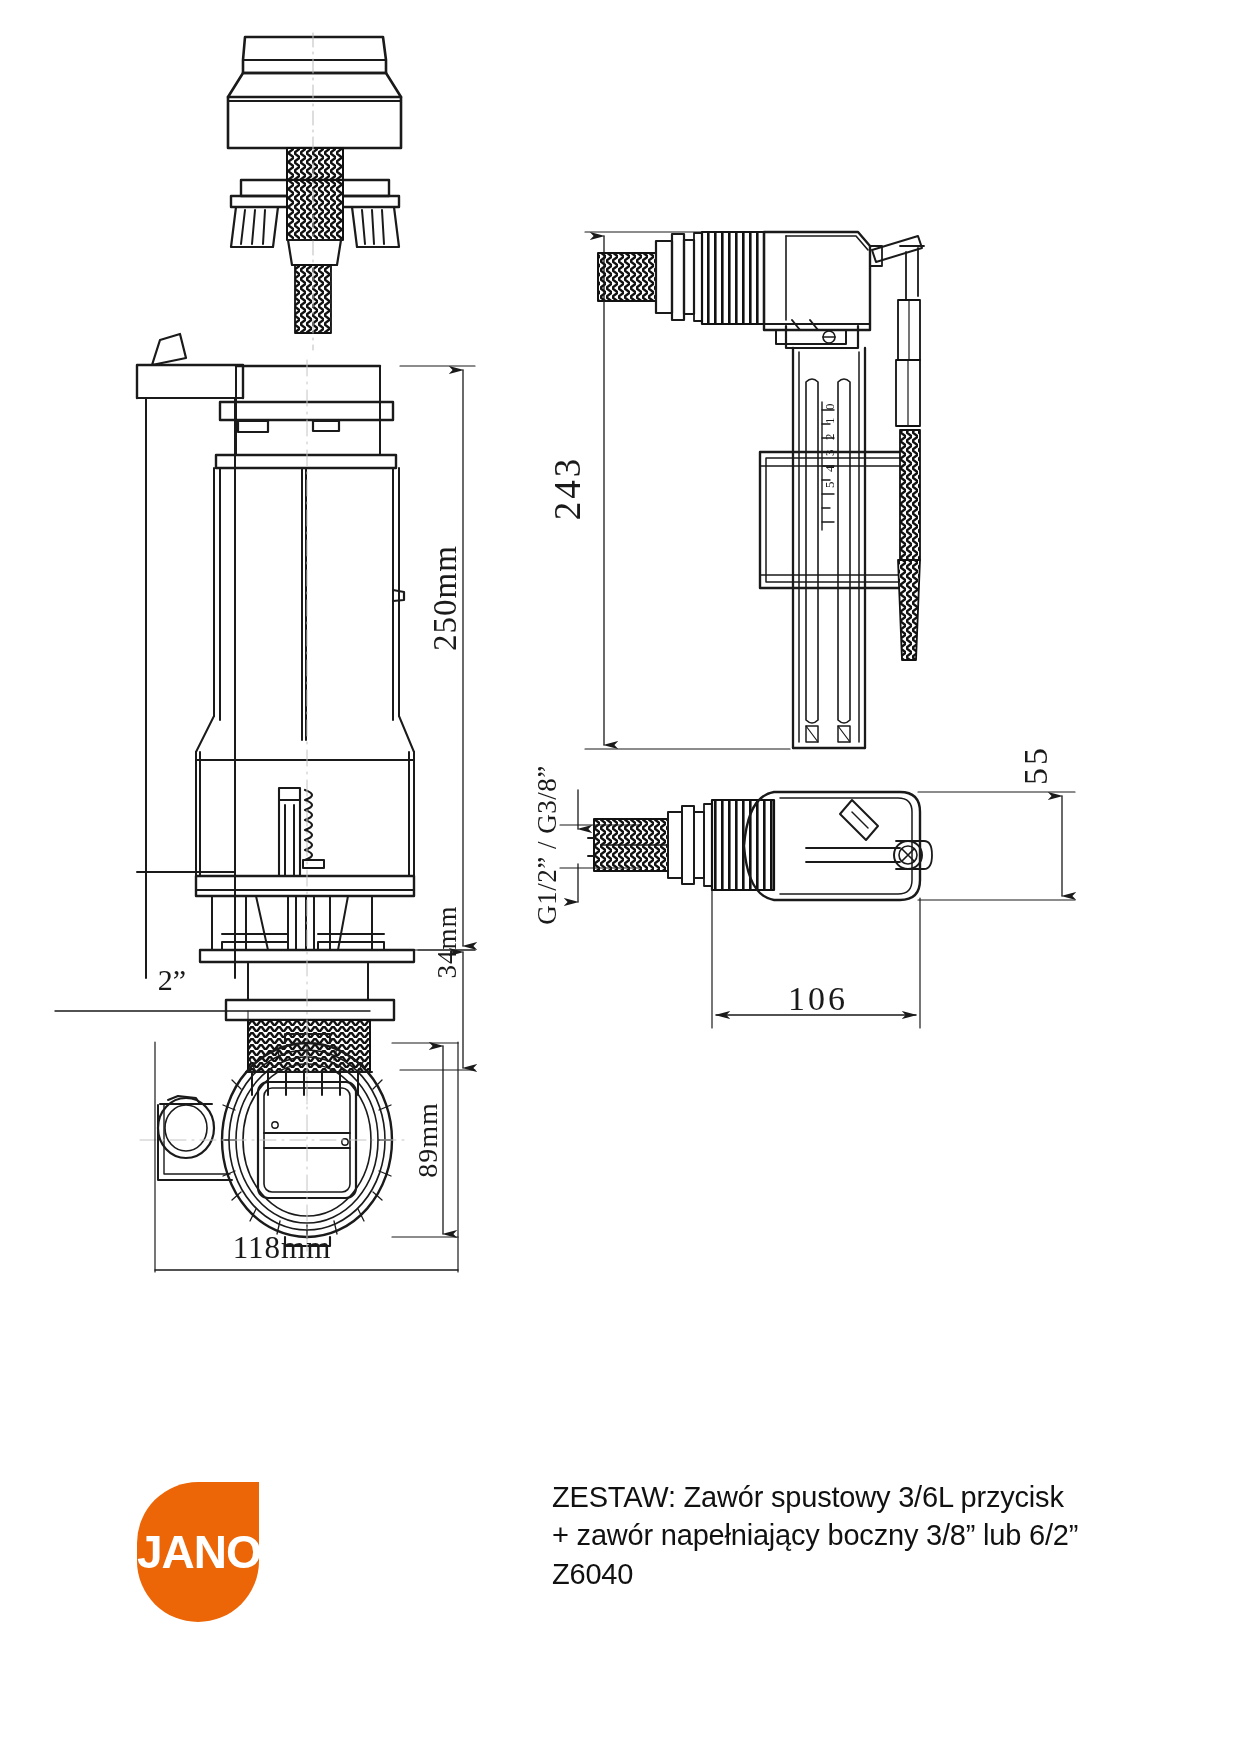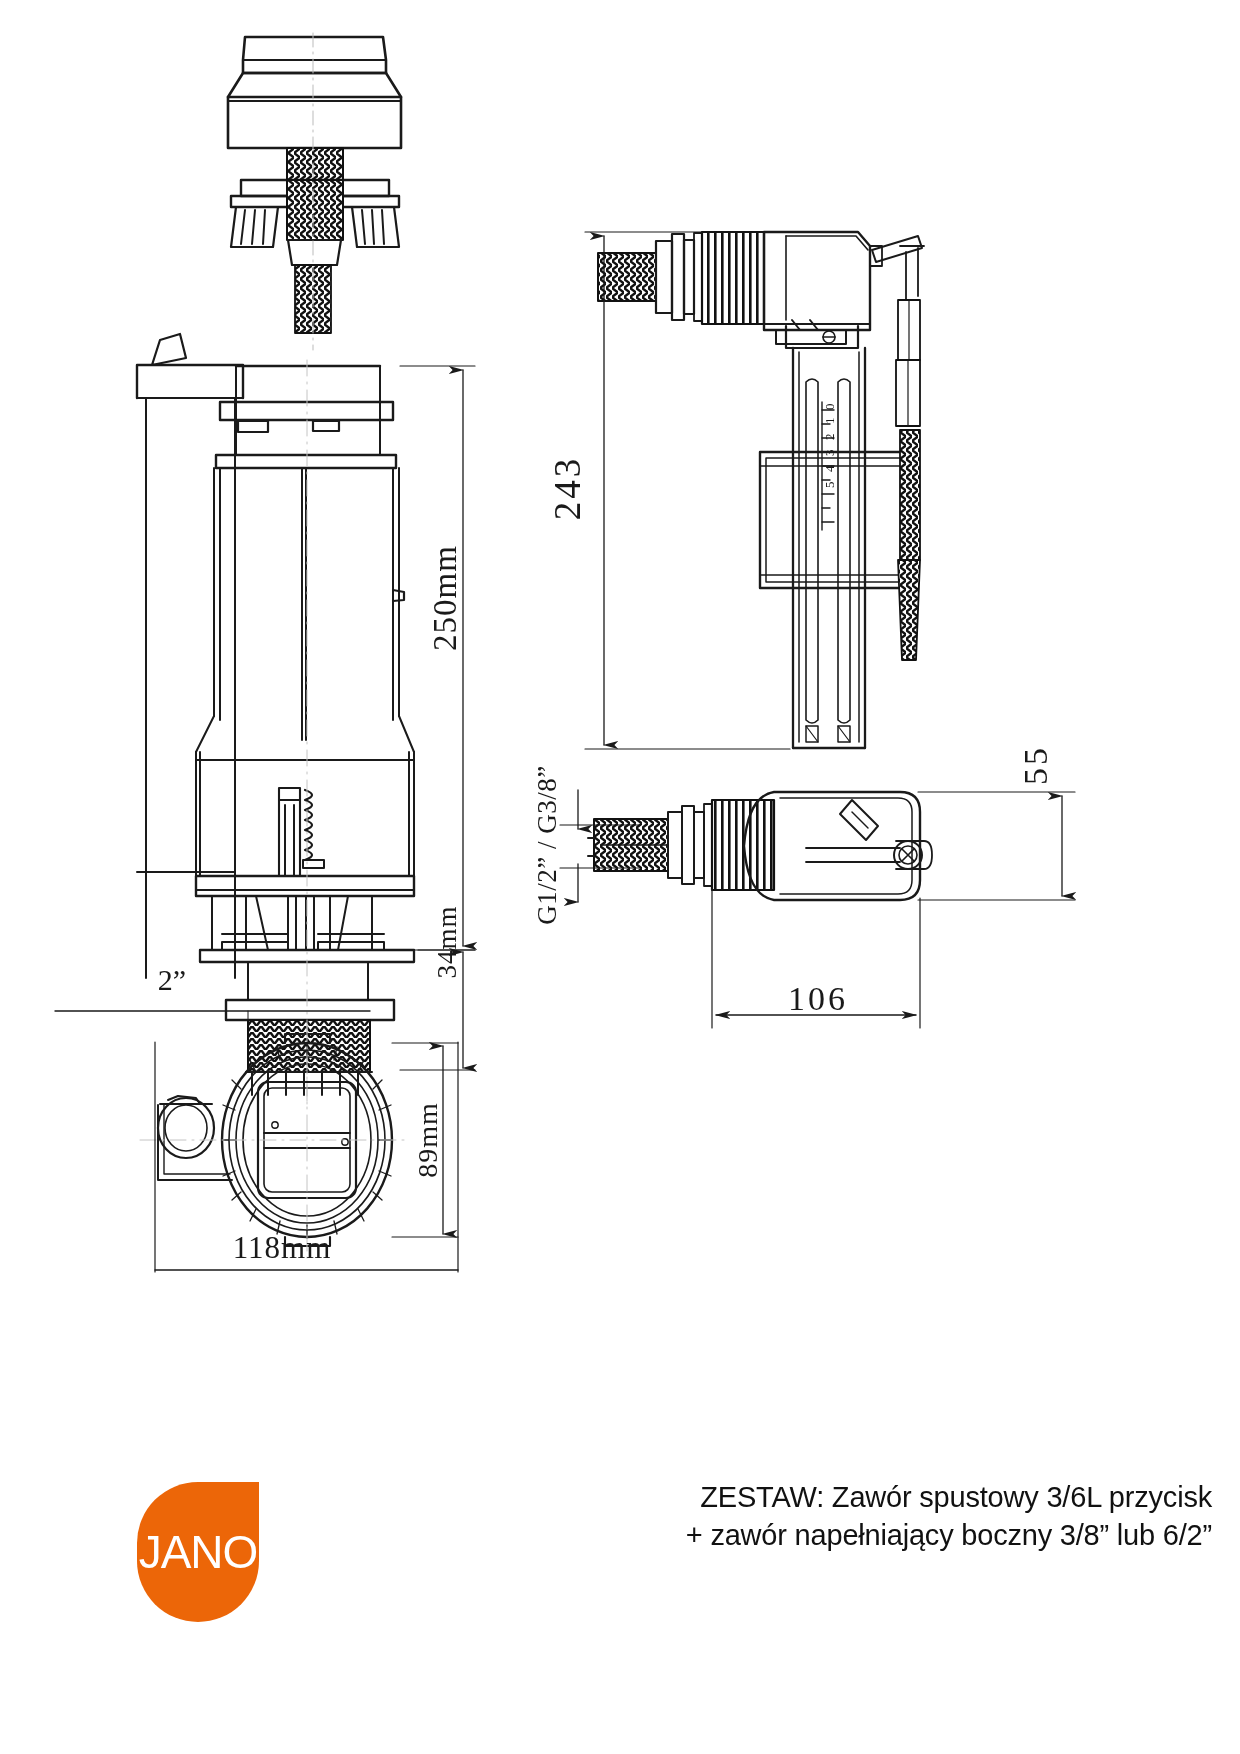--- a/index.html
+++ b/index.html
@@ -28,21 +28,20 @@
   }
   .dimtext-serif {
     font-family: "Liberation Serif", serif;
     fill: #1a1a1a;
   }
   .caption-block {
     position: absolute;
     right: 28px;
     top: 1478px;
     width: 660px;
-    text-align: right;
     font-family: "Liberation Sans", sans-serif;
     font-size: 29px;
     line-height: 1.32;
     color: #111111;
     letter-spacing: -0.2px;
   }
   .caption-block div { white-space: nowrap; }
   .logo-wrap {
     position: absolute;
     left: 137px;
@@ -57,21 +56,21 @@
     border-radius: 62px 0px 62px 62px;
   }
   .logo-text {
     position: absolute;
     left: 0; right: 0;
     top: 50%;
     transform: translateY(-50%);
     text-align: center;
     color: #ffffff;
     font-family: "Liberation Sans", sans-serif;
-    font-weight: normal;
+    font-weight: bold;
     font-size: 46px;
     letter-spacing: -1px;
   }
 </style>
 </head>
 <body>
 
 <div class="sheet">
 
   <svg class="drawing" viewBox="0 0 1240 1754">
@@ -400,15 +399,16 @@
   </svg>
 
   <div class="logo-wrap">
     <div class="logo-shape"></div>
     <div class="logo-text">JANO</div>
   </div>
 
   <div class="caption-block">
     <div>ZESTAW: Zawór spustowy 3/6L przycisk</div>
     <div>+ zawór napełniający boczny 3/8” lub 6/2”</div>
+    <div>Z6040</div>
   </div>
 
 </div>
 
 </body></html>

